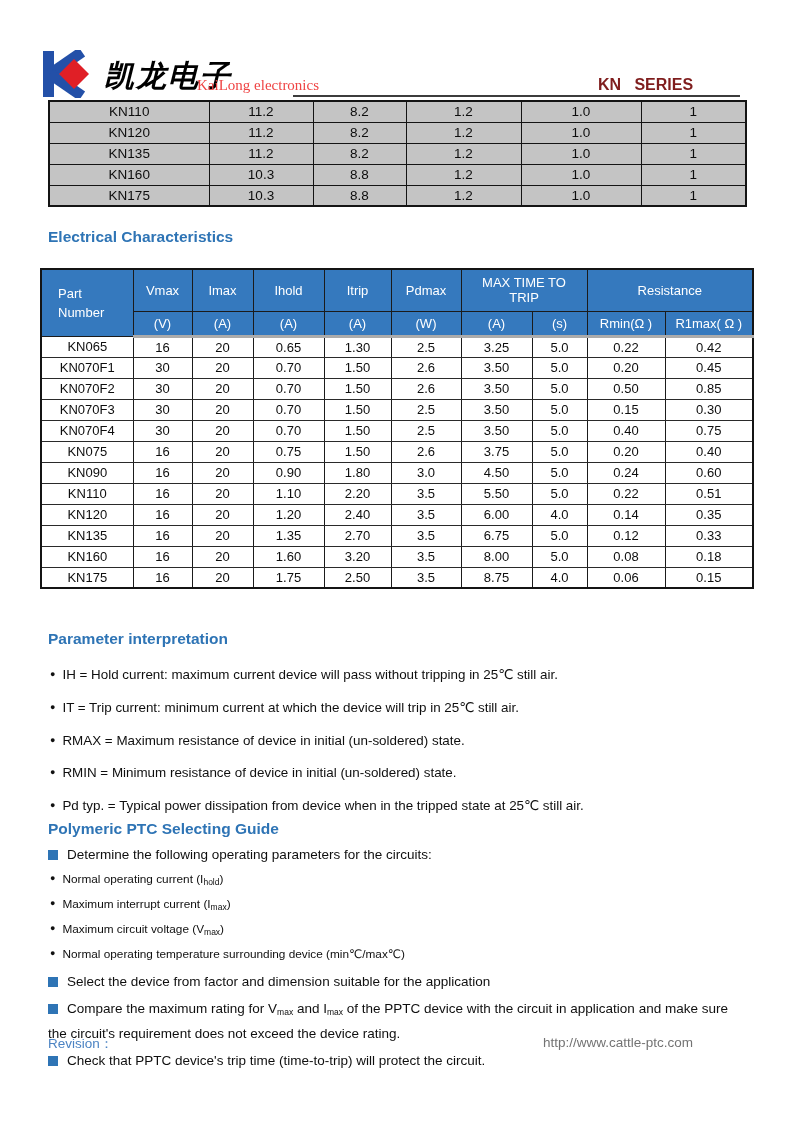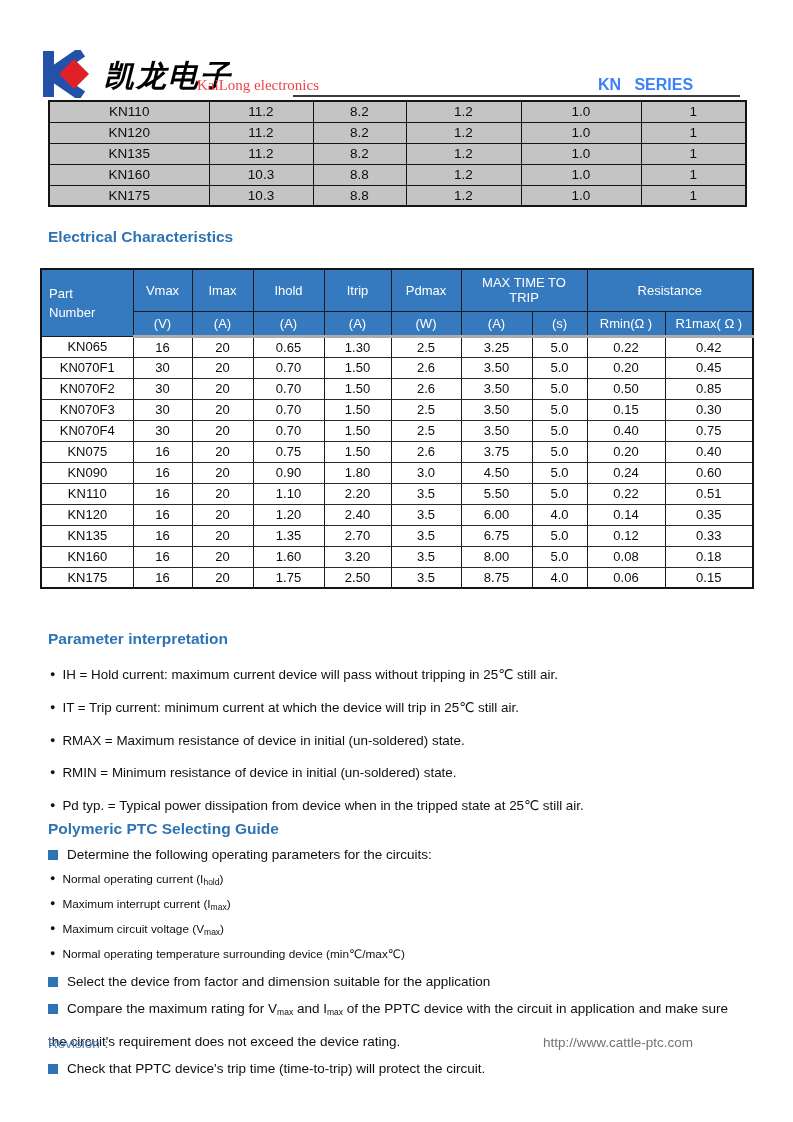--- a/index.html
+++ b/index.html
@@ -6,39 +6,39 @@
   html,body { background:#ffffff; }
   body { font-family:"Liberation Sans","DejaVu Sans",sans-serif; color:#1a1a1a; }
   .page { position:relative; width:793px; height:1122px; background:#fff; overflow:hidden; }
 
   
   .logo { position:absolute; left:42px; top:50px; width:58px; height:48px; }
   .logo-cn { position:absolute; left:104px; top:56px; font-family:"Liberation Serif","DejaVu Serif",serif;
              font-weight:bold; font-size:30px; color:#000; letter-spacing:2px; font-style:italic; }
   .logo-en { position:absolute; left:197px; top:77px; font-family:"Liberation Serif","DejaVu Serif",serif;
              font-size:15px; color:#ef4444; }
-  .series  { position:absolute; left:598px; top:76px; font-size:16px; font-weight:bold; color:#3b82f6; white-space:pre; }
+  .series  { position:absolute; left:598px; top:76px; font-size:16px; font-weight:bold; color:#7f1d1d; white-space:pre; }
   .hdr-rule { position:absolute; left:293px; top:95px; width:447px; height:2px; background:#3c3c3c; }
 
   
   .toptable { position:absolute; left:48px; top:100px; width:697px; border-collapse:collapse;
               border:2px solid #141414; table-layout:fixed; }
   .toptable td { background:#c4c4c4; border:1.5px solid #141414; height:21px; text-align:center;
                  font-size:13.5px; color:#0d0d0d; padding:0; }
 
   
   .h-blue { position:absolute; left:48px; font-size:15.5px; font-weight:bold; color:#2e74b5; }
 
   
   .etable { position:absolute; left:40px; top:268px; width:712px; border-collapse:collapse;
             border:2px solid #141414; table-layout:fixed; }
   .etable td { border:1px solid #1b1b1b; text-align:center; font-size:13px; padding:0; }
   .etable tr.hrow1 td { background:#3579be; color:#fff; height:42px; }
   .etable tr.hrow2 td { background:#3579be; color:#fff; height:25px; border-bottom:3px solid #ababab; }
-  .etable td.partcell { text-align:left; padding-left:7px; line-height:19px; }
+  .etable td.partcell { text-align:left; padding-left:16px; line-height:19px; }
   .etable tbody td { height:21px; background:#fff; color:#0d0d0d; border-bottom:1.5px solid #2a2a2a; }
 
   
   .plist { position:absolute; left:50px; top:652px; width:710px; }
   .plist .pitem { font-size:13.4px; color:#0f0f0f; height:20.8px; line-height:20.8px; white-space:nowrap;margin-top:12px; }
   .dot { display:inline-block; font-size:9px; vertical-align:1.5px; margin-right:7px; color:#111; }
 
   
   .glist { position:absolute; left:48px; top:844px; width:715px; }
   .gline { font-size:13.5px; color:#0f0f0f; white-space:nowrap; }
@@ -337,21 +337,21 @@
     </div>
     <div class="gline sm">
       <span class="dot">●</span><span>Maximum circuit voltage (V</span><sub class="s">max</sub><span>)</span>
     </div>
     <div class="gline sm">
       <span class="dot">●</span><span>Normal operating temperature surrounding device (min℃/max℃)</span><sub class="s"></sub><span></span>
     </div>
     <div class="gline sq">
       <span class="sqb"></span><span>Select the device from factor and dimension suitable for the application</span>
     </div>
-    <div class="gline sq" style="margin-bottom:8px">
+    <div class="gline sq" style="margin-bottom:0">
       <span class="sqb"></span><span>Compare the maximum rating for V</span><sub class="s">max</sub><span> and I</span><sub class="s">max</sub><span> of the PPTC device with the circuit in application and make sure</span>
     </div>
     <div class="gline sq cont">
       <span>the circuit's requirement does not exceed the device rating.</span>
     </div>
     <div class="gline sq">
       <span class="sqb"></span><span>Check that PPTC device's trip time (time-to-trip) will protect the circuit.</span>
     </div>
   </div>
 

